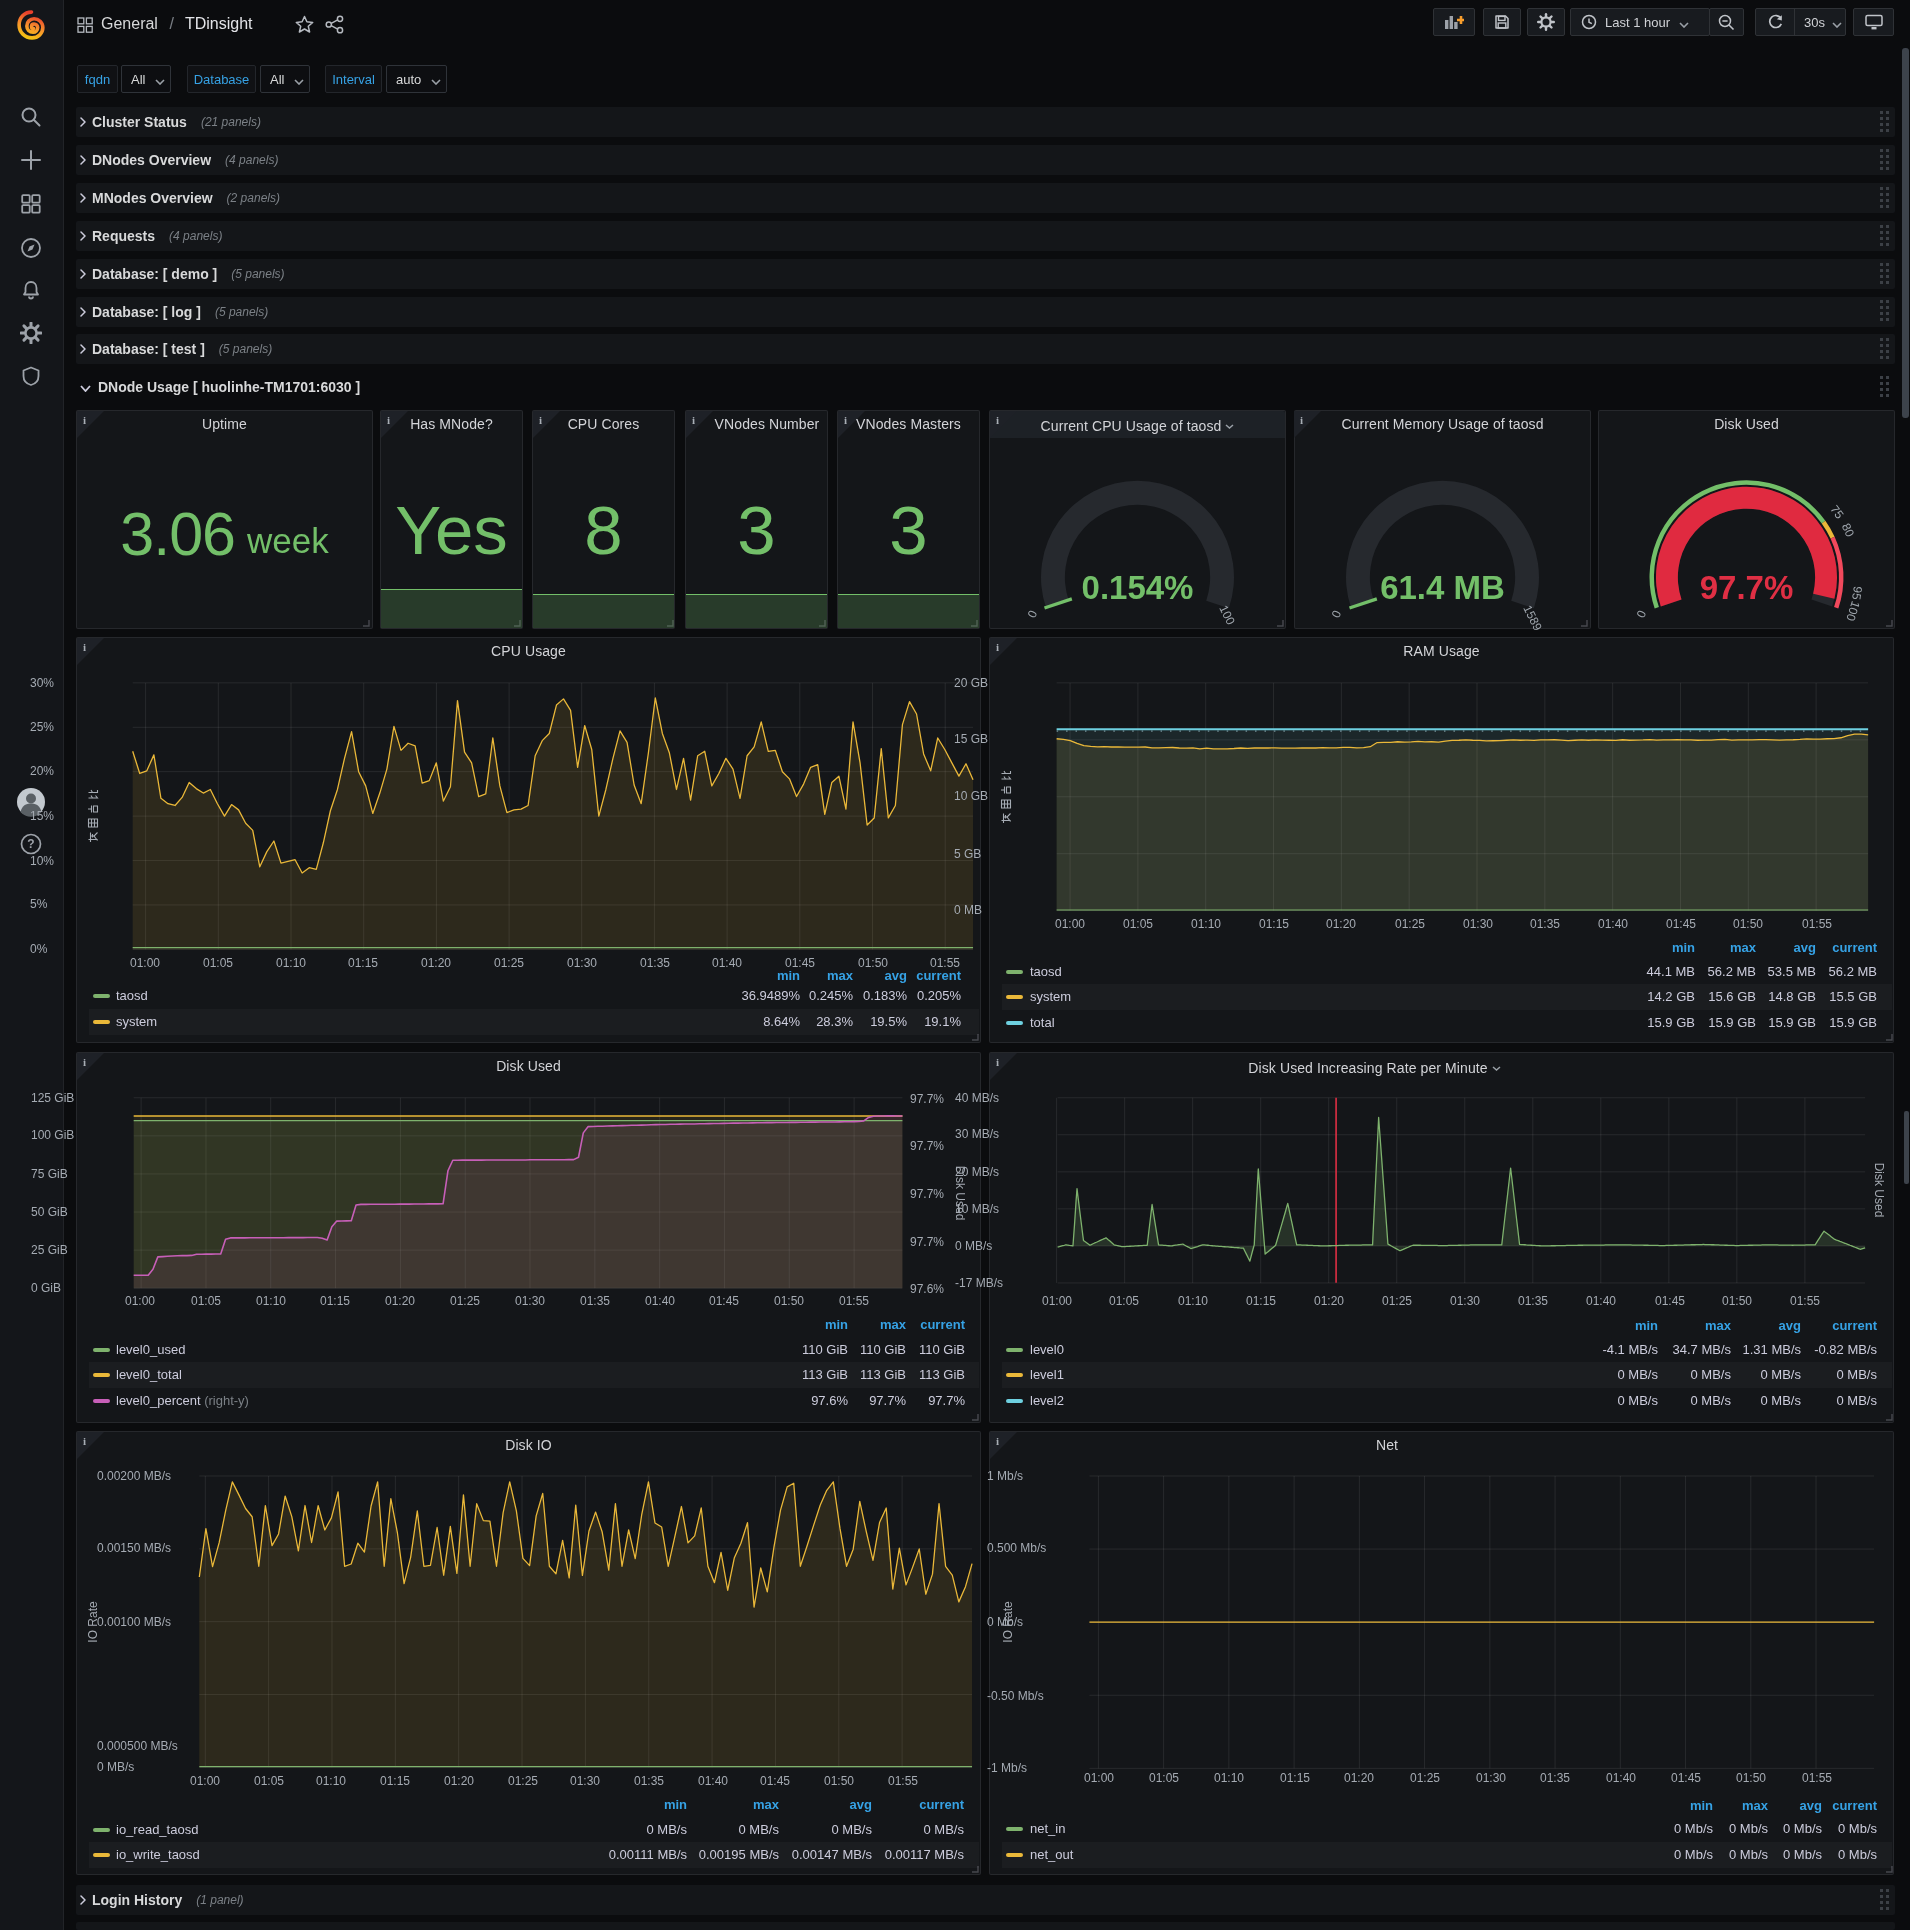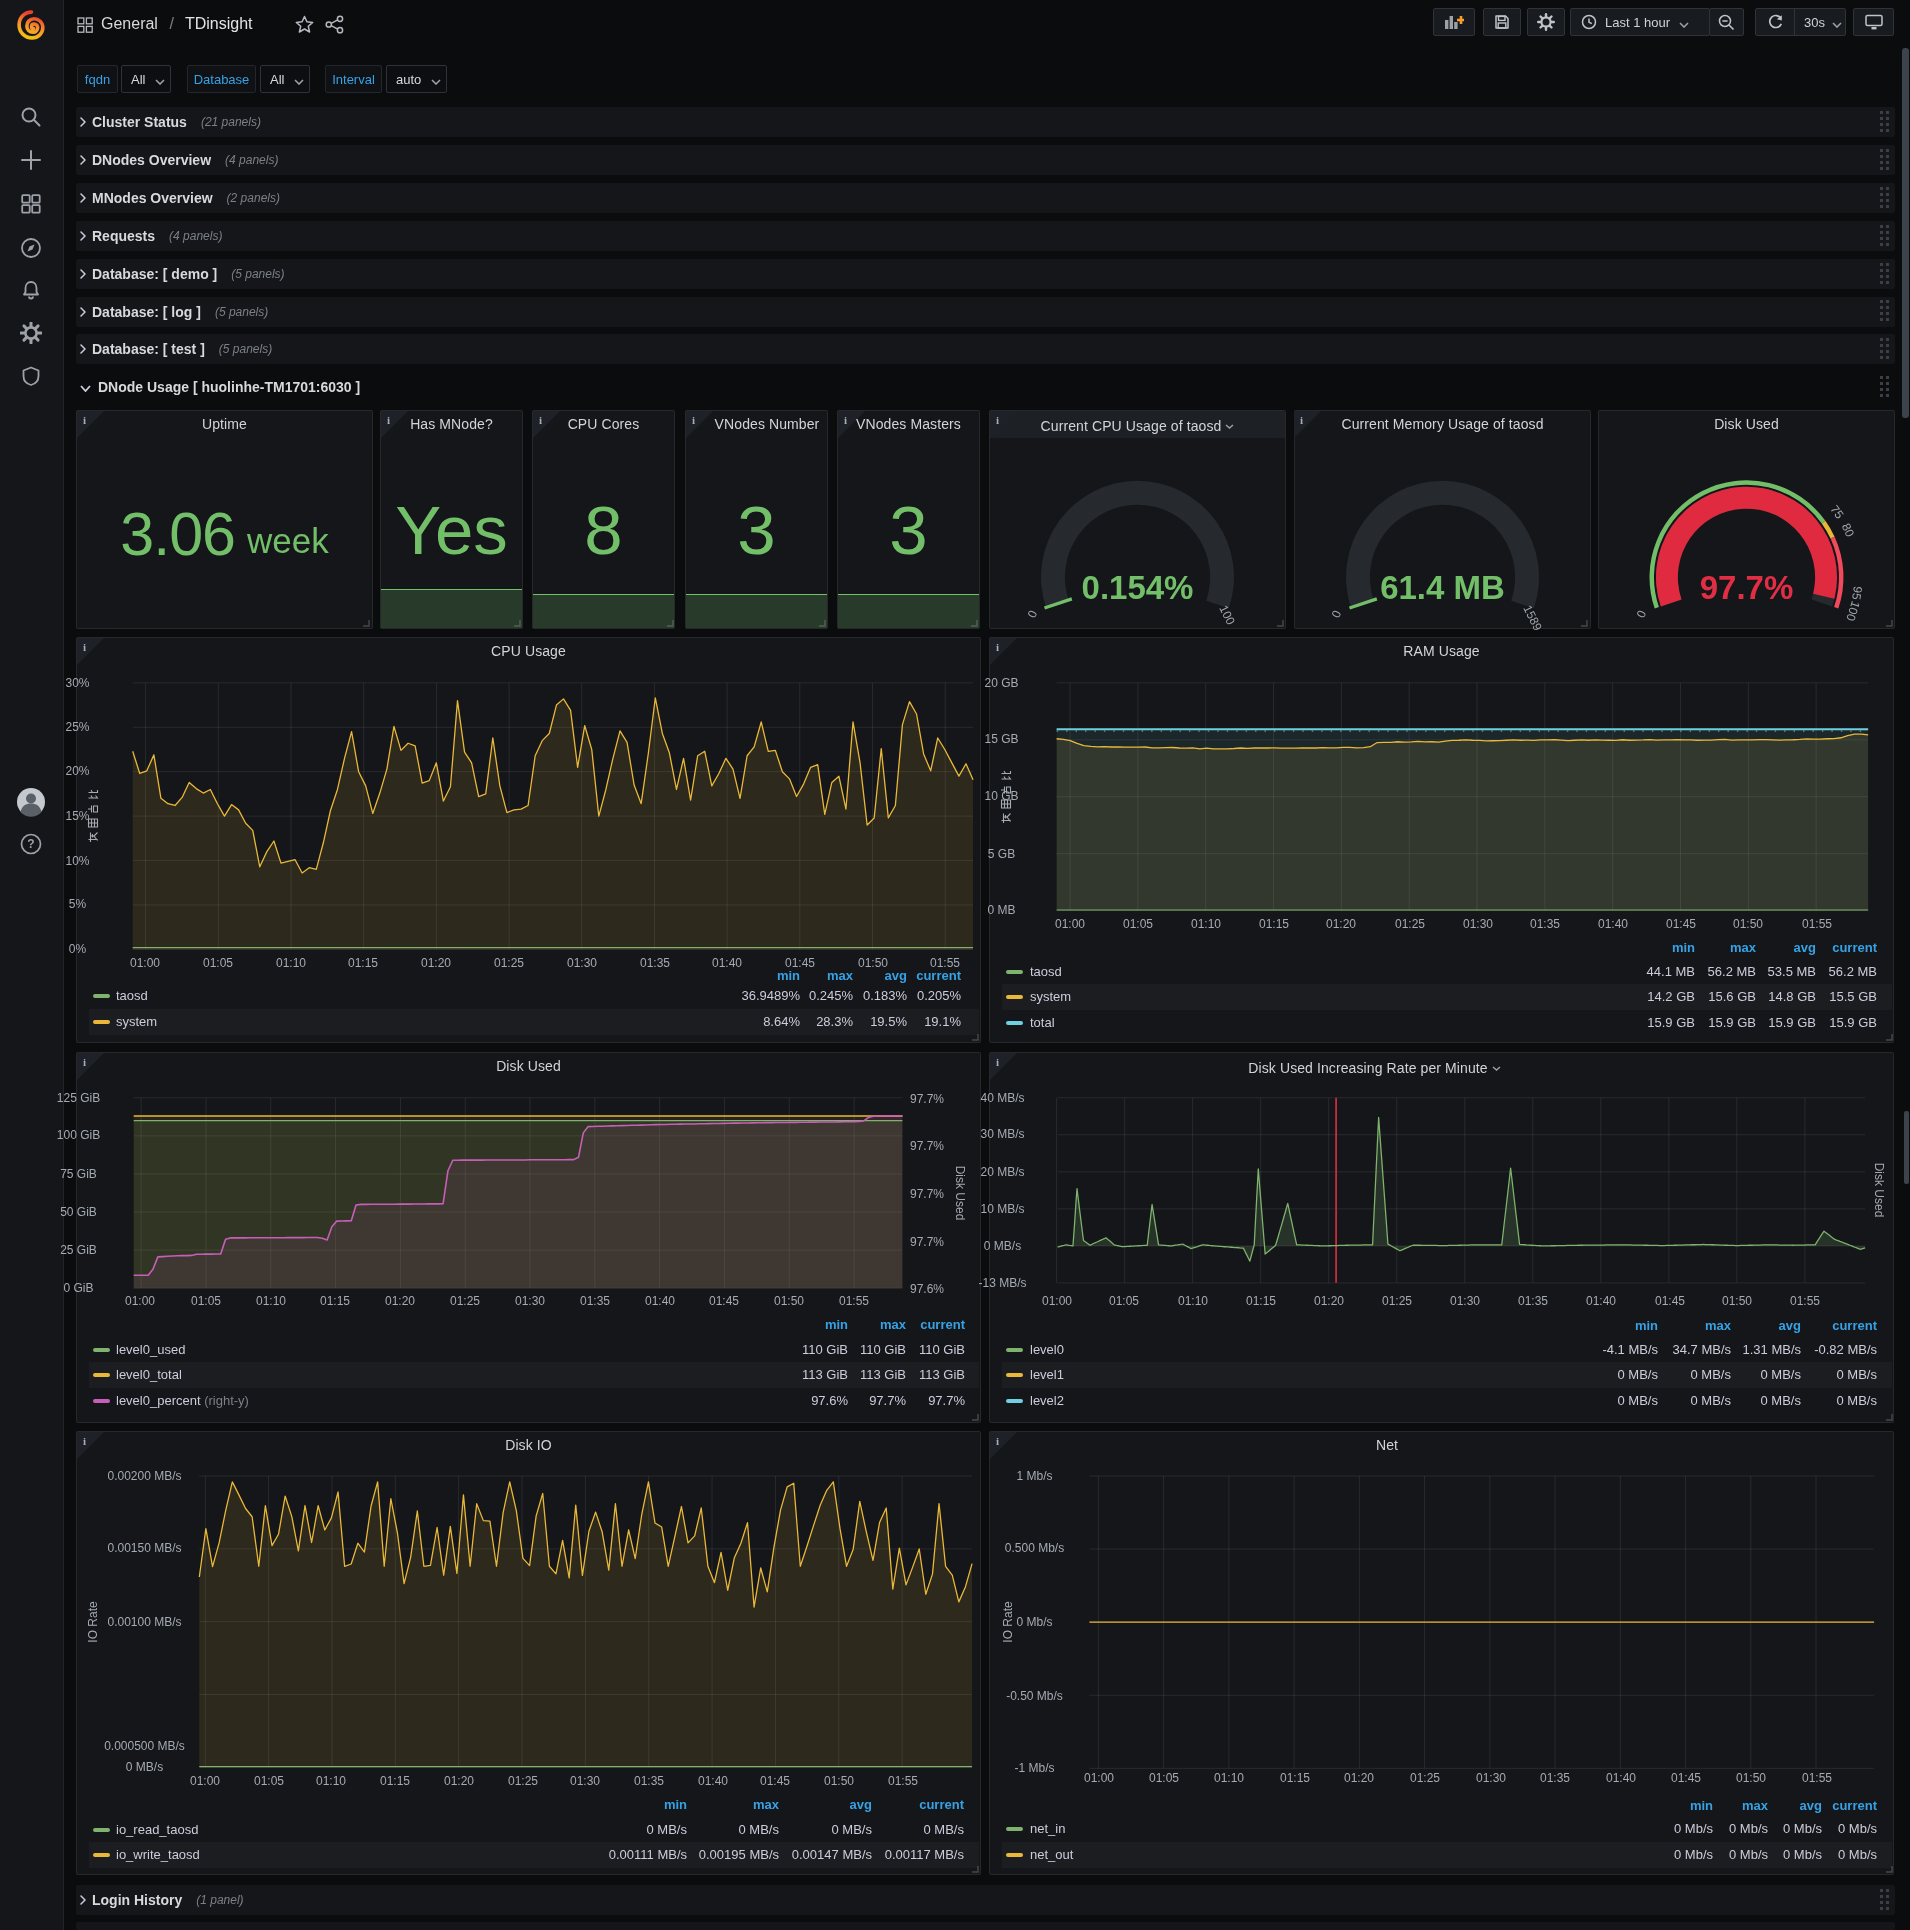--- a/index.html
+++ b/index.html
@@ -4,21 +4,21 @@
 *{margin:0;padding:0;box-sizing:border-box;}
 html,body{width:1910px;height:1930px;background:#0b0c0e;overflow:hidden;}
 body{font-family:"Liberation Sans",sans-serif;-webkit-font-smoothing:antialiased;}
 #page{position:relative;width:1910px;height:1930px;background:#0b0c0e;overflow:hidden;}
 .abs{position:absolute;}
 .panel{position:absolute;background:#141619;border:1px solid rgba(204,204,220,0.10);border-radius:2px;}
 .ptitle{position:absolute;left:0;right:0;text-align:center;font-size:14px;font-weight:500;color:#d3d4d8;letter-spacing:0.1px;}
 .row{position:absolute;background:#141619;border-radius:2px;color:#d3d4d8;}
 .rowtitle{font-size:14px;font-weight:700;color:#d8d9da;}
 .rowcount{font-size:12px;font-style:italic;color:#7b8086;margin-left:14px;font-weight:400;}
-.yt{position:absolute;font-size:12px;color:#a5abb3;text-align:center;width:95px;line-height:12px;white-space:nowrap;}
+.yt{position:absolute;font-size:12px;color:#a5abb3;text-align:left;width:95px;line-height:12px;white-space:nowrap;}
 .xt{position:absolute;font-size:12px;color:#a5abb3;text-align:center;width:50px;line-height:12px;}
 .lg{position:absolute;font-size:13px;color:#ccccdc;line-height:14px;}
 .lgh{position:absolute;font-size:13px;font-weight:700;color:#36a2e5;text-align:right;width:109px;line-height:14px;}
 .lgv{position:absolute;font-size:13px;color:#ccccdc;text-align:right;width:109px;line-height:14px;}
 .sw{position:absolute;width:17px;height:4px;border-radius:2px;}
 .lgbg{position:absolute;background:rgba(255,255,255,0.032);}
 .vlabel{position:absolute;background:#101114;border:1px solid #23262b;border-radius:2px;color:#36a2e5;font-size:13px;font-weight:500;display:flex;align-items:center;justify-content:center;}
 .vdrop{position:absolute;background:#0d0e11;border:1px solid #2f3339;border-radius:2px;color:#d8d9da;font-size:13px;display:flex;align-items:center;padding-left:9px;}
 .tbtn{position:absolute;background:#181b1f;border:1px solid #2f3236;border-radius:2px;display:flex;align-items:center;justify-content:center;color:#d0d2d6;font-size:13px;font-weight:500;}
 .fold{position:absolute;width:0;height:0;border-style:solid;border-width:27px 27px 0 0;border-color:#1e2127 transparent transparent transparent;}
@@ -629,21 +629,21 @@
       <line x1="1814.4" y1="1103" x2="1814.4" y2="1289.2" stroke="rgba(255,255,255,0.09)" stroke-width="1"></line>
       <line x1="1343" y1="1103" x2="1343" y2="1289" stroke="#e02f44" stroke-width="1.6"></line>
       <polygon points="1063.0,1252.0 1063.0,1253.1 1064.7,1252.7 1066.4,1252.2 1068.1,1251.7 1069.8,1251.3 1071.1,1250.9 1071.5,1250.9 1073.2,1251.2 1074.9,1251.5 1076.6,1251.7 1078.3,1252.0 1078.4,1252.0 1080.0,1230.3 1081.6,1206.2 1082.5,1194.3 1083.3,1201.1 1085.0,1214.8 1086.7,1228.4 1088.4,1242.0 1089.0,1246.4 1090.1,1247.3 1091.8,1248.5 1093.5,1249.8 1095.2,1251.1 1095.5,1251.3 1096.9,1250.6 1098.6,1249.8 1100.3,1249.0 1102.0,1248.3 1103.7,1247.5 1105.4,1246.7 1107.1,1245.9 1108.8,1245.2 1110.5,1244.4 1111.7,1243.8 1112.2,1244.2 1113.9,1245.7 1115.6,1247.1 1117.2,1248.6 1118.9,1250.1 1119.8,1250.9 1120.6,1251.1 1122.3,1251.5 1124.0,1251.8 1125.7,1252.2 1127.4,1252.6 1128.0,1252.7 1129.1,1252.7 1130.8,1252.6 1132.5,1252.5 1134.2,1252.4 1135.9,1252.3 1137.6,1252.2 1139.3,1252.1 1141.0,1252.0 1142.7,1251.9 1144.4,1251.8 1146.1,1251.7 1147.8,1251.6 1149.5,1251.5 1151.2,1251.4 1152.8,1251.3 1153.1,1251.3 1154.5,1239.4 1156.2,1225.2 1157.9,1210.9 1158.0,1210.3 1159.6,1220.4 1161.3,1231.0 1163.0,1241.6 1164.5,1250.9 1164.7,1250.9 1166.4,1251.1 1168.1,1251.2 1169.8,1251.4 1171.5,1251.5 1173.2,1251.7 1174.9,1251.8 1176.6,1252.0 1176.7,1252.0 1178.3,1251.8 1180.0,1251.5 1181.7,1251.2 1183.4,1251.0 1185.1,1250.7 1186.7,1250.5 1188.4,1250.2 1188.9,1250.1 1190.1,1250.8 1191.8,1251.8 1193.5,1252.7 1195.2,1253.6 1196.9,1254.6 1197.0,1254.6 1198.6,1254.1 1200.3,1253.6 1202.0,1253.1 1203.7,1252.6 1205.4,1252.0 1207.1,1251.5 1208.8,1251.0 1209.2,1250.9 1210.5,1251.0 1212.2,1251.2 1213.9,1251.3 1215.6,1251.5 1217.3,1251.6 1219.0,1251.8 1220.7,1251.9 1222.3,1252.1 1224.0,1252.2 1225.4,1252.4 1225.7,1252.4 1227.4,1252.5 1229.1,1252.7 1230.8,1252.8 1232.5,1252.9 1234.2,1253.0 1235.9,1253.2 1237.6,1253.3 1239.3,1253.4 1241.0,1253.6 1242.7,1253.7 1244.4,1253.8 1246.1,1254.0 1247.8,1254.1 1249.5,1254.2 1249.8,1254.2 1251.2,1257.1 1252.9,1260.5 1254.6,1263.9 1256.3,1267.3 1256.3,1267.3 1257.9,1261.1 1259.6,1254.8 1260.7,1250.9 1261.3,1239.3 1263.0,1207.4 1264.7,1175.6 1264.8,1174.6 1266.4,1194.9 1268.1,1216.0 1269.8,1237.0 1271.5,1258.0 1271.7,1260.2 1273.2,1258.9 1274.9,1257.5 1276.6,1256.0 1278.3,1254.6 1280.0,1253.2 1281.7,1251.7 1282.2,1251.3 1283.4,1247.3 1285.1,1241.5 1286.8,1235.6 1288.5,1229.8 1290.2,1223.9 1291.9,1218.1 1293.5,1212.2 1294.4,1209.2 1295.2,1213.0 1296.9,1220.9 1298.6,1228.9 1300.3,1236.8 1302.0,1244.7 1303.4,1250.9 1303.7,1250.9 1305.4,1251.0 1307.1,1251.0 1308.8,1251.1 1310.5,1251.2 1312.2,1251.2 1313.9,1251.3 1315.6,1251.4 1317.3,1251.4 1319.0,1251.5 1320.7,1251.6 1322.4,1251.7 1324.1,1251.7 1325.8,1251.8 1327.5,1251.9 1329.1,1251.9 1330.8,1252.0 1331.0,1252.0 1332.5,1252.0 1334.2,1251.9 1335.9,1251.8 1337.6,1251.8 1339.3,1251.7 1341.0,1251.7 1342.7,1251.6 1344.4,1251.6 1346.1,1251.5 1347.8,1251.5 1349.5,1251.4 1351.2,1251.4 1352.9,1251.3 1354.6,1251.3 1355.3,1251.3 1356.3,1251.2 1358.0,1251.2 1359.7,1251.2 1361.4,1251.2 1363.1,1251.1 1364.7,1251.1 1366.4,1251.1 1368.1,1251.1 1369.8,1251.0 1371.5,1251.0 1373.2,1251.0 1374.9,1251.0 1376.6,1250.9 1378.3,1250.9 1379.7,1250.9 1380.0,1244.1 1381.7,1208.5 1383.4,1172.8 1385.1,1137.2 1385.8,1122.8 1386.8,1136.6 1388.5,1159.7 1390.2,1182.9 1391.9,1206.0 1393.6,1229.1 1395.1,1250.1 1395.3,1250.2 1397.0,1251.2 1398.6,1252.1 1400.3,1253.0 1402.0,1254.0 1403.7,1254.9 1405.4,1255.8 1407.1,1256.8 1407.3,1256.8 1408.8,1256.2 1410.5,1255.5 1412.2,1254.7 1413.9,1254.0 1415.6,1253.3 1417.3,1252.5 1419.0,1251.8 1420.3,1251.3 1420.7,1251.3 1422.4,1251.3 1424.1,1251.3 1425.8,1251.3 1427.5,1251.3 1429.2,1251.4 1430.9,1251.4 1432.6,1251.4 1434.2,1251.4 1435.9,1251.4 1437.6,1251.5 1439.3,1251.5 1441.0,1251.5 1442.7,1251.5 1444.4,1251.5 1446.1,1251.6 1447.8,1251.6 1449.5,1251.6 1451.2,1251.6 1452.8,1251.6 1452.9,1251.6 1454.6,1251.6 1456.3,1251.5 1458.0,1251.5 1459.7,1251.5 1461.4,1251.4 1463.1,1251.4 1464.8,1251.4 1466.5,1251.3 1468.2,1251.3 1469.8,1251.2 1471.5,1251.2 1473.2,1251.2 1474.9,1251.1 1476.6,1251.1 1478.3,1251.0 1480.0,1251.0 1481.7,1251.0 1483.4,1250.9 1485.1,1250.9 1485.2,1250.9 1486.8,1250.9 1488.5,1250.9 1490.2,1250.9 1491.9,1250.9 1493.6,1250.9 1495.3,1250.9 1497.0,1250.9 1498.7,1250.9 1500.4,1250.9 1502.1,1250.9 1503.8,1250.9 1505.4,1250.9 1507.1,1250.9 1508.8,1250.9 1509.6,1250.9 1510.5,1242.8 1512.2,1228.2 1513.9,1213.6 1515.6,1199.0 1517.3,1184.3 1518.5,1173.8 1519.0,1177.9 1520.7,1192.5 1522.4,1207.0 1524.1,1221.6 1525.8,1236.1 1527.5,1250.5 1527.5,1250.5 1529.2,1250.6 1530.9,1250.7 1532.6,1250.8 1534.3,1251.0 1536.0,1251.1 1537.7,1251.2 1539.4,1251.3 1541.0,1251.4 1542.7,1251.5 1544.4,1251.6 1546.1,1251.7 1547.8,1251.8 1549.5,1252.0 1550.2,1252.0 1551.2,1252.0 1552.9,1252.0 1554.6,1251.9 1556.3,1251.9 1558.0,1251.9 1559.7,1251.8 1561.4,1251.8 1563.1,1251.8 1564.8,1251.7 1566.5,1251.7 1568.2,1251.7 1569.9,1251.6 1571.6,1251.6 1573.3,1251.6 1574.9,1251.5 1576.6,1251.5 1578.3,1251.5 1580.0,1251.5 1581.7,1251.4 1583.4,1251.4 1585.1,1251.4 1586.8,1251.3 1588.5,1251.3 1590.2,1251.3 1590.8,1251.3 1591.9,1251.2 1593.6,1251.2 1595.3,1251.2 1597.0,1251.2 1598.7,1251.2 1600.4,1251.2 1602.1,1251.2 1603.8,1251.1 1605.5,1251.1 1607.2,1251.1 1608.9,1251.1 1610.5,1251.1 1612.2,1251.1 1613.9,1251.0 1615.6,1251.0 1617.3,1251.0 1619.0,1251.0 1620.7,1251.0 1622.4,1251.0 1624.1,1250.9 1625.8,1250.9 1627.5,1250.9 1629.2,1250.9 1630.9,1250.9 1631.4,1250.9 1632.6,1250.9 1634.3,1250.9 1636.0,1251.0 1637.7,1251.0 1639.4,1251.0 1641.1,1251.1 1642.8,1251.1 1644.5,1251.1 1646.1,1251.2 1647.8,1251.2 1649.5,1251.2 1651.2,1251.2 1652.9,1251.3 1654.6,1251.3 1656.3,1251.3 1658.0,1251.4 1659.7,1251.4 1661.4,1251.4 1663.1,1251.5 1664.8,1251.5 1666.5,1251.5 1668.2,1251.6 1669.9,1251.6 1671.6,1251.6 1672.0,1251.6 1673.3,1251.6 1675.0,1251.5 1676.7,1251.5 1678.4,1251.5 1680.1,1251.4 1681.7,1251.4 1683.4,1251.3 1685.1,1251.3 1686.8,1251.2 1688.5,1251.2 1690.2,1251.1 1691.9,1251.1 1693.6,1251.0 1695.3,1251.0 1697.0,1250.9 1698.7,1250.9 1700.4,1250.8 1702.1,1250.8 1703.8,1250.8 1705.5,1250.7 1707.2,1250.7 1708.9,1250.6 1710.6,1250.6 1712.3,1250.5 1712.6,1250.5 1714.0,1250.6 1715.7,1250.6 1717.3,1250.7 1719.0,1250.7 1720.7,1250.8 1722.4,1250.8 1724.1,1250.9 1725.8,1251.0 1727.5,1251.0 1729.2,1251.1 1730.9,1251.1 1732.6,1251.2 1734.3,1251.3 1736.0,1251.3 1737.7,1251.4 1739.4,1251.4 1741.1,1251.5 1742.8,1251.5 1744.5,1251.6 1745.1,1251.6 1746.2,1251.6 1747.9,1251.6 1749.6,1251.5 1751.3,1251.5 1752.9,1251.4 1754.6,1251.4 1756.3,1251.4 1758.0,1251.3 1759.7,1251.3 1761.4,1251.3 1763.1,1251.2 1764.8,1251.2 1766.5,1251.1 1768.2,1251.1 1769.9,1251.1 1771.6,1251.0 1773.3,1251.0 1775.0,1250.9 1776.7,1250.9 1777.6,1250.9 1778.4,1250.9 1780.1,1250.9 1781.8,1250.9 1783.5,1251.0 1785.2,1251.0 1786.8,1251.0 1788.5,1251.1 1790.2,1251.1 1791.9,1251.1 1793.6,1251.1 1795.3,1251.2 1797.0,1251.2 1798.7,1251.2 1800.4,1251.2 1801.9,1251.3 1802.1,1251.3 1803.8,1251.2 1805.5,1251.2 1807.2,1251.2 1808.9,1251.1 1810.6,1251.1 1812.3,1251.1 1814.0,1251.1 1815.7,1251.0 1817.4,1251.0 1819.1,1251.0 1820.8,1250.9 1822.4,1250.9 1824.1,1250.9 1824.7,1250.9 1825.8,1249.1 1827.5,1246.4 1829.2,1243.8 1830.9,1241.2 1832.6,1238.6 1833.6,1237.1 1834.3,1237.7 1836.0,1239.0 1837.7,1240.3 1839.4,1241.6 1841.1,1242.9 1842.8,1244.2 1844.1,1245.3 1844.5,1245.4 1846.2,1246.1 1847.9,1246.7 1849.6,1247.4 1851.3,1248.0 1853.0,1248.7 1854.7,1249.3 1856.4,1250.0 1858.0,1250.6 1858.8,1250.9 1859.7,1251.3 1861.4,1251.9 1863.1,1252.6 1864.8,1253.3 1866.5,1253.9 1868.2,1254.6 1869.9,1255.3 1870.1,1255.4 1871.6,1254.9 1873.3,1254.4 1875.0,1253.9 1875.0,1252.0" fill="rgba(126,178,109,0.18)" stroke="none"></polygon>
       <polyline points="1063.0,1253.1 1064.7,1252.7 1066.4,1252.2 1068.1,1251.7 1069.8,1251.3 1071.1,1250.9 1071.5,1250.9 1073.2,1251.2 1074.9,1251.5 1076.6,1251.7 1078.3,1252.0 1078.4,1252.0 1080.0,1230.3 1081.6,1206.2 1082.5,1194.3 1083.3,1201.1 1085.0,1214.8 1086.7,1228.4 1088.4,1242.0 1089.0,1246.4 1090.1,1247.3 1091.8,1248.5 1093.5,1249.8 1095.2,1251.1 1095.5,1251.3 1096.9,1250.6 1098.6,1249.8 1100.3,1249.0 1102.0,1248.3 1103.7,1247.5 1105.4,1246.7 1107.1,1245.9 1108.8,1245.2 1110.5,1244.4 1111.7,1243.8 1112.2,1244.2 1113.9,1245.7 1115.6,1247.1 1117.2,1248.6 1118.9,1250.1 1119.8,1250.9 1120.6,1251.1 1122.3,1251.5 1124.0,1251.8 1125.7,1252.2 1127.4,1252.6 1128.0,1252.7 1129.1,1252.7 1130.8,1252.6 1132.5,1252.5 1134.2,1252.4 1135.9,1252.3 1137.6,1252.2 1139.3,1252.1 1141.0,1252.0 1142.7,1251.9 1144.4,1251.8 1146.1,1251.7 1147.8,1251.6 1149.5,1251.5 1151.2,1251.4 1152.8,1251.3 1153.1,1251.3 1154.5,1239.4 1156.2,1225.2 1157.9,1210.9 1158.0,1210.3 1159.6,1220.4 1161.3,1231.0 1163.0,1241.6 1164.5,1250.9 1164.7,1250.9 1166.4,1251.1 1168.1,1251.2 1169.8,1251.4 1171.5,1251.5 1173.2,1251.7 1174.9,1251.8 1176.6,1252.0 1176.7,1252.0 1178.3,1251.8 1180.0,1251.5 1181.7,1251.2 1183.4,1251.0 1185.1,1250.7 1186.7,1250.5 1188.4,1250.2 1188.9,1250.1 1190.1,1250.8 1191.8,1251.8 1193.5,1252.7 1195.2,1253.6 1196.9,1254.6 1197.0,1254.6 1198.6,1254.1 1200.3,1253.6 1202.0,1253.1 1203.7,1252.6 1205.4,1252.0 1207.1,1251.5 1208.8,1251.0 1209.2,1250.9 1210.5,1251.0 1212.2,1251.2 1213.9,1251.3 1215.6,1251.5 1217.3,1251.6 1219.0,1251.8 1220.7,1251.9 1222.3,1252.1 1224.0,1252.2 1225.4,1252.4 1225.7,1252.4 1227.4,1252.5 1229.1,1252.7 1230.8,1252.8 1232.5,1252.9 1234.2,1253.0 1235.9,1253.2 1237.6,1253.3 1239.3,1253.4 1241.0,1253.6 1242.7,1253.7 1244.4,1253.8 1246.1,1254.0 1247.8,1254.1 1249.5,1254.2 1249.8,1254.2 1251.2,1257.1 1252.9,1260.5 1254.6,1263.9 1256.3,1267.3 1256.3,1267.3 1257.9,1261.1 1259.6,1254.8 1260.7,1250.9 1261.3,1239.3 1263.0,1207.4 1264.7,1175.6 1264.8,1174.6 1266.4,1194.9 1268.1,1216.0 1269.8,1237.0 1271.5,1258.0 1271.7,1260.2 1273.2,1258.9 1274.9,1257.5 1276.6,1256.0 1278.3,1254.6 1280.0,1253.2 1281.7,1251.7 1282.2,1251.3 1283.4,1247.3 1285.1,1241.5 1286.8,1235.6 1288.5,1229.8 1290.2,1223.9 1291.9,1218.1 1293.5,1212.2 1294.4,1209.2 1295.2,1213.0 1296.9,1220.9 1298.6,1228.9 1300.3,1236.8 1302.0,1244.7 1303.4,1250.9 1303.7,1250.9 1305.4,1251.0 1307.1,1251.0 1308.8,1251.1 1310.5,1251.2 1312.2,1251.2 1313.9,1251.3 1315.6,1251.4 1317.3,1251.4 1319.0,1251.5 1320.7,1251.6 1322.4,1251.7 1324.1,1251.7 1325.8,1251.8 1327.5,1251.9 1329.1,1251.9 1330.8,1252.0 1331.0,1252.0 1332.5,1252.0 1334.2,1251.9 1335.9,1251.8 1337.6,1251.8 1339.3,1251.7 1341.0,1251.7 1342.7,1251.6 1344.4,1251.6 1346.1,1251.5 1347.8,1251.5 1349.5,1251.4 1351.2,1251.4 1352.9,1251.3 1354.6,1251.3 1355.3,1251.3 1356.3,1251.2 1358.0,1251.2 1359.7,1251.2 1361.4,1251.2 1363.1,1251.1 1364.7,1251.1 1366.4,1251.1 1368.1,1251.1 1369.8,1251.0 1371.5,1251.0 1373.2,1251.0 1374.9,1251.0 1376.6,1250.9 1378.3,1250.9 1379.7,1250.9 1380.0,1244.1 1381.7,1208.5 1383.4,1172.8 1385.1,1137.2 1385.8,1122.8 1386.8,1136.6 1388.5,1159.7 1390.2,1182.9 1391.9,1206.0 1393.6,1229.1 1395.1,1250.1 1395.3,1250.2 1397.0,1251.2 1398.6,1252.1 1400.3,1253.0 1402.0,1254.0 1403.7,1254.9 1405.4,1255.8 1407.1,1256.8 1407.3,1256.8 1408.8,1256.2 1410.5,1255.5 1412.2,1254.7 1413.9,1254.0 1415.6,1253.3 1417.3,1252.5 1419.0,1251.8 1420.3,1251.3 1420.7,1251.3 1422.4,1251.3 1424.1,1251.3 1425.8,1251.3 1427.5,1251.3 1429.2,1251.4 1430.9,1251.4 1432.6,1251.4 1434.2,1251.4 1435.9,1251.4 1437.6,1251.5 1439.3,1251.5 1441.0,1251.5 1442.7,1251.5 1444.4,1251.5 1446.1,1251.6 1447.8,1251.6 1449.5,1251.6 1451.2,1251.6 1452.8,1251.6 1452.9,1251.6 1454.6,1251.6 1456.3,1251.5 1458.0,1251.5 1459.7,1251.5 1461.4,1251.4 1463.1,1251.4 1464.8,1251.4 1466.5,1251.3 1468.2,1251.3 1469.8,1251.2 1471.5,1251.2 1473.2,1251.2 1474.9,1251.1 1476.6,1251.1 1478.3,1251.0 1480.0,1251.0 1481.7,1251.0 1483.4,1250.9 1485.1,1250.9 1485.2,1250.9 1486.8,1250.9 1488.5,1250.9 1490.2,1250.9 1491.9,1250.9 1493.6,1250.9 1495.3,1250.9 1497.0,1250.9 1498.7,1250.9 1500.4,1250.9 1502.1,1250.9 1503.8,1250.9 1505.4,1250.9 1507.1,1250.9 1508.8,1250.9 1509.6,1250.9 1510.5,1242.8 1512.2,1228.2 1513.9,1213.6 1515.6,1199.0 1517.3,1184.3 1518.5,1173.8 1519.0,1177.9 1520.7,1192.5 1522.4,1207.0 1524.1,1221.6 1525.8,1236.1 1527.5,1250.5 1527.5,1250.5 1529.2,1250.6 1530.9,1250.7 1532.6,1250.8 1534.3,1251.0 1536.0,1251.1 1537.7,1251.2 1539.4,1251.3 1541.0,1251.4 1542.7,1251.5 1544.4,1251.6 1546.1,1251.7 1547.8,1251.8 1549.5,1252.0 1550.2,1252.0 1551.2,1252.0 1552.9,1252.0 1554.6,1251.9 1556.3,1251.9 1558.0,1251.9 1559.7,1251.8 1561.4,1251.8 1563.1,1251.8 1564.8,1251.7 1566.5,1251.7 1568.2,1251.7 1569.9,1251.6 1571.6,1251.6 1573.3,1251.6 1574.9,1251.5 1576.6,1251.5 1578.3,1251.5 1580.0,1251.5 1581.7,1251.4 1583.4,1251.4 1585.1,1251.4 1586.8,1251.3 1588.5,1251.3 1590.2,1251.3 1590.8,1251.3 1591.9,1251.2 1593.6,1251.2 1595.3,1251.2 1597.0,1251.2 1598.7,1251.2 1600.4,1251.2 1602.1,1251.2 1603.8,1251.1 1605.5,1251.1 1607.2,1251.1 1608.9,1251.1 1610.5,1251.1 1612.2,1251.1 1613.9,1251.0 1615.6,1251.0 1617.3,1251.0 1619.0,1251.0 1620.7,1251.0 1622.4,1251.0 1624.1,1250.9 1625.8,1250.9 1627.5,1250.9 1629.2,1250.9 1630.9,1250.9 1631.4,1250.9 1632.6,1250.9 1634.3,1250.9 1636.0,1251.0 1637.7,1251.0 1639.4,1251.0 1641.1,1251.1 1642.8,1251.1 1644.5,1251.1 1646.1,1251.2 1647.8,1251.2 1649.5,1251.2 1651.2,1251.2 1652.9,1251.3 1654.6,1251.3 1656.3,1251.3 1658.0,1251.4 1659.7,1251.4 1661.4,1251.4 1663.1,1251.5 1664.8,1251.5 1666.5,1251.5 1668.2,1251.6 1669.9,1251.6 1671.6,1251.6 1672.0,1251.6 1673.3,1251.6 1675.0,1251.5 1676.7,1251.5 1678.4,1251.5 1680.1,1251.4 1681.7,1251.4 1683.4,1251.3 1685.1,1251.3 1686.8,1251.2 1688.5,1251.2 1690.2,1251.1 1691.9,1251.1 1693.6,1251.0 1695.3,1251.0 1697.0,1250.9 1698.7,1250.9 1700.4,1250.8 1702.1,1250.8 1703.8,1250.8 1705.5,1250.7 1707.2,1250.7 1708.9,1250.6 1710.6,1250.6 1712.3,1250.5 1712.6,1250.5 1714.0,1250.6 1715.7,1250.6 1717.3,1250.7 1719.0,1250.7 1720.7,1250.8 1722.4,1250.8 1724.1,1250.9 1725.8,1251.0 1727.5,1251.0 1729.2,1251.1 1730.9,1251.1 1732.6,1251.2 1734.3,1251.3 1736.0,1251.3 1737.7,1251.4 1739.4,1251.4 1741.1,1251.5 1742.8,1251.5 1744.5,1251.6 1745.1,1251.6 1746.2,1251.6 1747.9,1251.6 1749.6,1251.5 1751.3,1251.5 1752.9,1251.4 1754.6,1251.4 1756.3,1251.4 1758.0,1251.3 1759.7,1251.3 1761.4,1251.3 1763.1,1251.2 1764.8,1251.2 1766.5,1251.1 1768.2,1251.1 1769.9,1251.1 1771.6,1251.0 1773.3,1251.0 1775.0,1250.9 1776.7,1250.9 1777.6,1250.9 1778.4,1250.9 1780.1,1250.9 1781.8,1250.9 1783.5,1251.0 1785.2,1251.0 1786.8,1251.0 1788.5,1251.1 1790.2,1251.1 1791.9,1251.1 1793.6,1251.1 1795.3,1251.2 1797.0,1251.2 1798.7,1251.2 1800.4,1251.2 1801.9,1251.3 1802.1,1251.3 1803.8,1251.2 1805.5,1251.2 1807.2,1251.2 1808.9,1251.1 1810.6,1251.1 1812.3,1251.1 1814.0,1251.1 1815.7,1251.0 1817.4,1251.0 1819.1,1251.0 1820.8,1250.9 1822.4,1250.9 1824.1,1250.9 1824.7,1250.9 1825.8,1249.1 1827.5,1246.4 1829.2,1243.8 1830.9,1241.2 1832.6,1238.6 1833.6,1237.1 1834.3,1237.7 1836.0,1239.0 1837.7,1240.3 1839.4,1241.6 1841.1,1242.9 1842.8,1244.2 1844.1,1245.3 1844.5,1245.4 1846.2,1246.1 1847.9,1246.7 1849.6,1247.4 1851.3,1248.0 1853.0,1248.7 1854.7,1249.3 1856.4,1250.0 1858.0,1250.6 1858.8,1250.9 1859.7,1251.3 1861.4,1251.9 1863.1,1252.6 1864.8,1253.3 1866.5,1253.9 1868.2,1254.6 1869.9,1255.3 1870.1,1255.4 1871.6,1254.9 1873.3,1254.4 1875.0,1253.9" fill="none" stroke="#7eb26d" stroke-width="1.3" stroke-opacity="1.0" stroke-linejoin="round"></polyline>
     </svg>
 <div class="yt" style="left:955px;top:1092px">40 MB/s</div>
 <div class="yt" style="left:955px;top:1128px">30 MB/s</div>
 <div class="yt" style="left:955px;top:1166px">20 MB/s</div>
 <div class="yt" style="left:955px;top:1203px">10 MB/s</div>
 <div class="yt" style="left:955px;top:1240px">0 MB/s</div>
-<div class="yt" style="left:955px;top:1277px">-13 MB/s</div>
+<div class="yt" style="left:955px;top:1277px">-17 MB/s</div>
 <div class="xt" style="left:1032px;top:1295px">01:00</div>
 <div class="xt" style="left:1099px;top:1295px">01:05</div>
 <div class="xt" style="left:1168px;top:1295px">01:10</div>
 <div class="xt" style="left:1236px;top:1295px">01:15</div>
 <div class="xt" style="left:1304px;top:1295px">01:20</div>
 <div class="xt" style="left:1372px;top:1295px">01:25</div>
 <div class="xt" style="left:1440px;top:1295px">01:30</div>
 <div class="xt" style="left:1508px;top:1295px">01:35</div>
 <div class="xt" style="left:1576px;top:1295px">01:40</div>
 <div class="xt" style="left:1645px;top:1295px">01:45</div>

